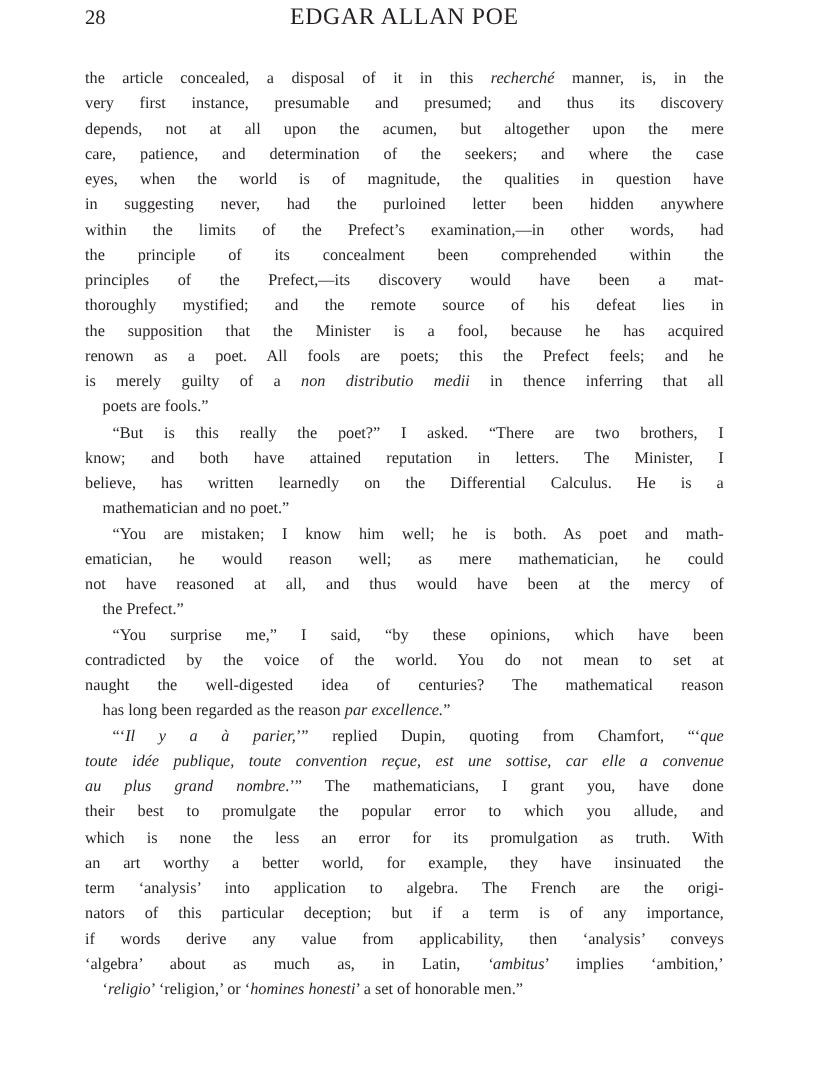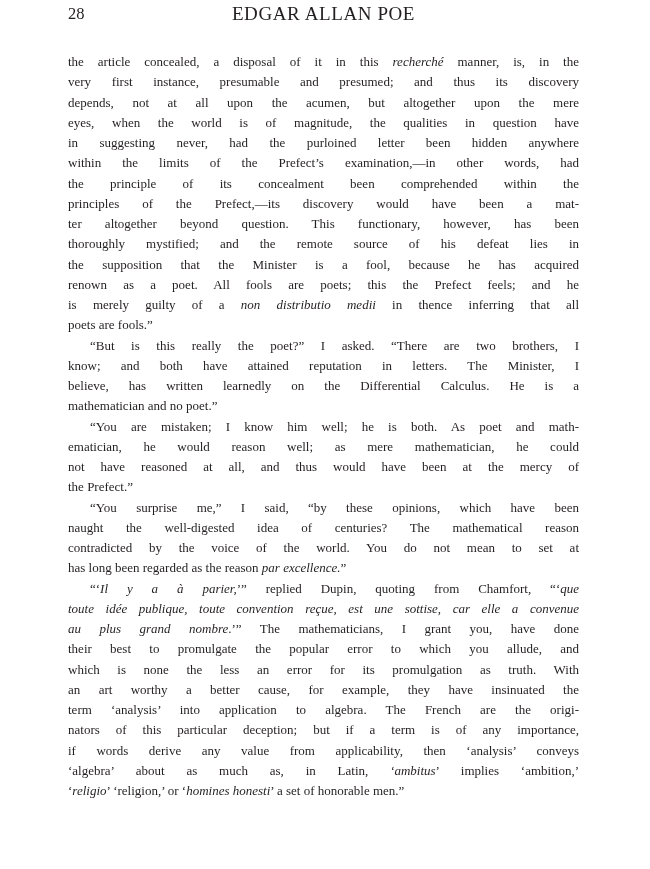--- a/index.html
+++ b/index.html
@@ -59,77 +59,78 @@
     .line {
       display: block;
       text-align: justify;
       text-align-last: justify;
       white-space: nowrap;
       height: 20.25px;
       overflow: visible;
     }
     .line.last {
       text-align-last: left;
+      margin-left: 14px;
     }
     .line.indent {
       padding-left: 22px;
     }
     .it { font-style: italic; }
   </style>
 </head>
 <body>
 
 <div class="page">
   <div class="running-head">
     <span class="page-number">28</span>
     <span class="running-title">EDGAR ALLAN POE</span>
   </div>
 
   <div class="body-text" id="body-text">
       <div>
         <span class="line"><span class="">the article concealed, a disposal of it in this </span><span class="it">recherché</span><span class=""> manner, is, in the</span></span>
         <span class="line"><span class="">very first instance, presumable and presumed; and thus its discovery</span></span>
         <span class="line"><span class="">depends, not at all upon the acumen, but altogether upon the mere</span></span>
+        <span class="line"><span class="">care, patience, and determination of the seekers; and where the case</span></span>
         <span class="line"><span class="">eyes, when the world is of magnitude, the qualities in question have</span></span>
         <span class="line"><span class="">in suggesting never, had the purloined letter been hidden anywhere</span></span>
         <span class="line"><span class="">within the limits of the Prefect’s examination,—in other words, had</span></span>
         <span class="line"><span class="">the principle of its concealment been comprehended within the</span></span>
         <span class="line"><span class="">principles of the Prefect,—its discovery would have been a mat-</span></span>
-        <span class="line"><span class="">ter altogether beyond question. This functionary, however, has been</span></span>
         <span class="line"><span class="">thoroughly mystified; and the remote source of his defeat lies in</span></span>
         <span class="line"><span class="">the supposition that the Minister is a fool, because he has acquired</span></span>
         <span class="line"><span class="">renown as a poet. All fools are poets; this the Prefect feels; and he</span></span>
         <span class="line"><span class="">is merely guilty of a </span><span class="it">non distributio medii</span><span class=""> in thence inferring that all</span></span>
         <span class="line last"><span class="">poets are fools.”</span></span>
       </div>
       <div>
         <span class="line indent"><span class="">“But is this really the poet?” I asked. “There are two brothers, I</span></span>
         <span class="line"><span class="">know; and both have attained reputation in letters. The Minister, I</span></span>
         <span class="line"><span class="">believe, has written learnedly on the Differential Calculus. He is a</span></span>
         <span class="line last"><span class="">mathematician and no poet.”</span></span>
       </div>
       <div>
         <span class="line indent"><span class="">“You are mistaken; I know him well; he is both. As poet and math-</span></span>
         <span class="line"><span class="">ematician, he would reason well; as mere mathematician, he could</span></span>
         <span class="line"><span class="">not have reasoned at all, and thus would have been at the mercy of</span></span>
         <span class="line last"><span class="">the Prefect.”</span></span>
       </div>
       <div>
         <span class="line indent"><span class="">“You surprise me,” I said, “by these opinions, which have been</span></span>
+        <span class="line"><span class="">contradicted by the voice of the world. You do not mean to set at</span></span>
         <span class="line"><span class="">naught the well-digested idea of centuries? The mathematical reason</span></span>
-        <span class="line"><span class="">contradicted by the voice of the world. You do not mean to set at</span></span>
         <span class="line last"><span class="">has long been regarded as the reason </span><span class="it">par excellence.</span><span class="">”</span></span>
       </div>
       <div>
         <span class="line indent"><span class="">“‘</span><span class="it">Il y a à parier,</span><span class="">’” replied Dupin, quoting from Chamfort, “‘</span><span class="it">que</span></span>
         <span class="line"><span class="it">toute idée publique, toute convention reçue, est une sottise, car elle a convenue</span></span>
         <span class="line"><span class="it">au plus grand nombre</span><span class="">.’” The mathematicians, I grant you, have done</span></span>
         <span class="line"><span class="">their best to promulgate the popular error to which you allude, and</span></span>
         <span class="line"><span class="">which is none the less an error for its promulgation as truth. With</span></span>
-        <span class="line"><span class="">an art worthy a better cause, for example, they have insinuated the</span></span>
+        <span class="line"><span class="">an art worthy a better world, for example, they have insinuated the</span></span>
         <span class="line"><span class="">term ‘analysis’ into application to algebra. The French are the origi-</span></span>
         <span class="line"><span class="">nators of this particular deception; but if a term is of any importance,</span></span>
         <span class="line"><span class="">if words derive any value from applicability, then ‘analysis’ conveys</span></span>
         <span class="line"><span class="">‘algebra’ about as much as, in Latin, </span><span class="it">‘ambitus</span><span class="">’ implies ‘ambition,’</span></span>
         <span class="line last"><span class="">‘</span><span class="it">religio</span><span class="">’ ‘religion,’ or ‘</span><span class="it">homines honesti</span><span class="">’ a set of honorable men.”</span></span>
       </div>
     </div>
 </div>
 
 </body></html>

